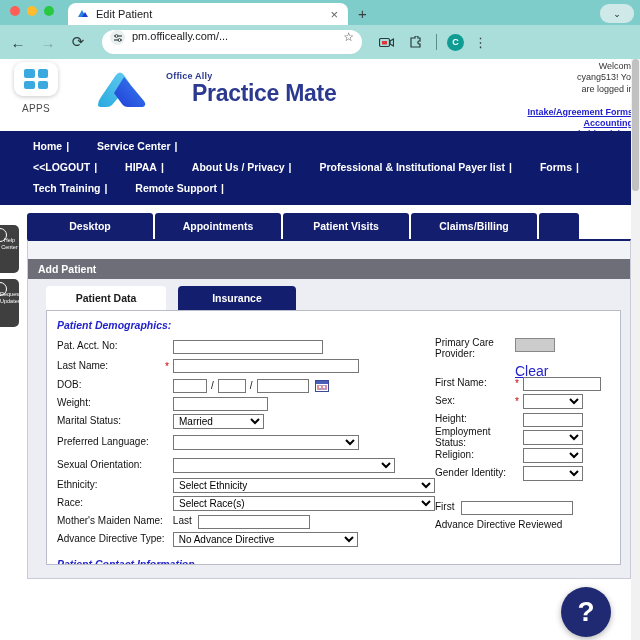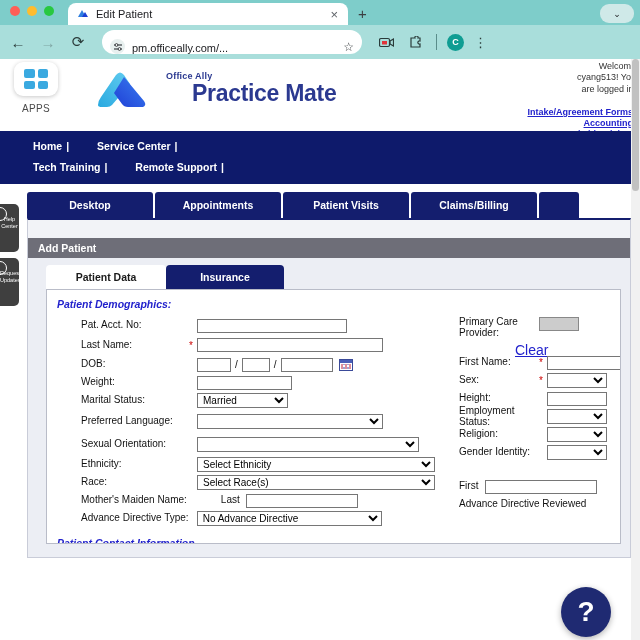--- a/index.html
+++ b/index.html
@@ -67,21 +67,21 @@
     gap: 10px;
   }
   .nav-btn { width: 20px; height: 20px; display:flex; align-items:center; justify-content:center; color:#2a3b3a; font-size:15px; }
   .nav-btn.disabled { color: #7fa5a3; }
   .omnibox {
     flex: 1;
     height: 24px;
     background: #ffffff;
     border-radius: 13px;
     display: flex;
-    align-items: flex-end;
+    align-items: flex-start;
     padding: 0 8px;
     gap: 7px;
     margin: 0 4px;
     max-width: 260px;
   }
   .omni-icon {
     width: 15px; height: 15px; border-radius:50%;
     background:#e8f0ef;
     display:flex;align-items:center;justify-content:center;
     flex-shrink:0;
@@ -245,21 +245,21 @@
     background: #6e6e78;
     color: #ffffff;
     font-size: 10.5px; font-weight: bold;
     padding: 4px 10px;
     margin: 0 0 0 0;
   }
 
   .tabs2 {
     display: flex;
     padding: 7px 0 0 18px;
-    gap: 0;
+    gap: 12px;
     background: #eceef4;
   }
   .tab2 {
     font-size: 10.5px; font-weight: bold;
     padding: 6px 20px;
     border-radius: 4px 4px 0 0;
     text-align:center;
   }
   .tab2.active { background:#ffffff; color:#1a1a1a; width: 120px; }
   .tab2.inactive { background:#141e6e; color:#ffffff; width: 118px; }
@@ -288,21 +288,20 @@
   .frow {
     display: flex;
     align-items: center;
     height: 17px;
     margin-bottom: 1px;
   }
   .lbl {
     font-size: 10px; color:#111;
     width: 108px; flex-shrink: 0;
     line-height: 1.05;
-    margin-left: 24px;
   }
   .lbl.two { line-height: 1.05; }
   .lbl.w-auto { width: auto; margin-right:6px; }
   .req { color:#cc0000; font-size: 10px; width: 8px; flex-shrink:0; }
 
   input.ti {
     height: 14px;
     border: 1px solid #767676;
     background:#fff;
     font-size: 10px;
@@ -464,20 +463,27 @@
         <a class="onblue">Patient Portal</a>
       </div>
     </div>
 
     <div class="navbar">
       <div class="navrow">
         <a>Home</a><span class="sep">|</span>
         <a>Service Center</a><span class="sep">|</span>
       </div>
       <div class="navrow">
+        <a>&lt;&lt;LOGOUT</a><span class="sep">|</span>
+        <a>HIPAA</a><span class="sep">|</span>
+        <a>About Us / Privacy</a><span class="sep">|</span>
+        <a>Professional &amp; Institutional Payer list</a><span class="sep">|</span>
+        <a>Forms</a><span class="sep">|</span>
+      </div>
+      <div class="navrow">
         <a>Tech Training</a><span class="sep">|</span>
         <a>Remote Support</a><span class="sep">|</span>
       </div>
     </div>
 
     <div class="body-area">
 
       <div class="side-tabs">
         <div class="side-tab">
           <span class="circ"></span>

